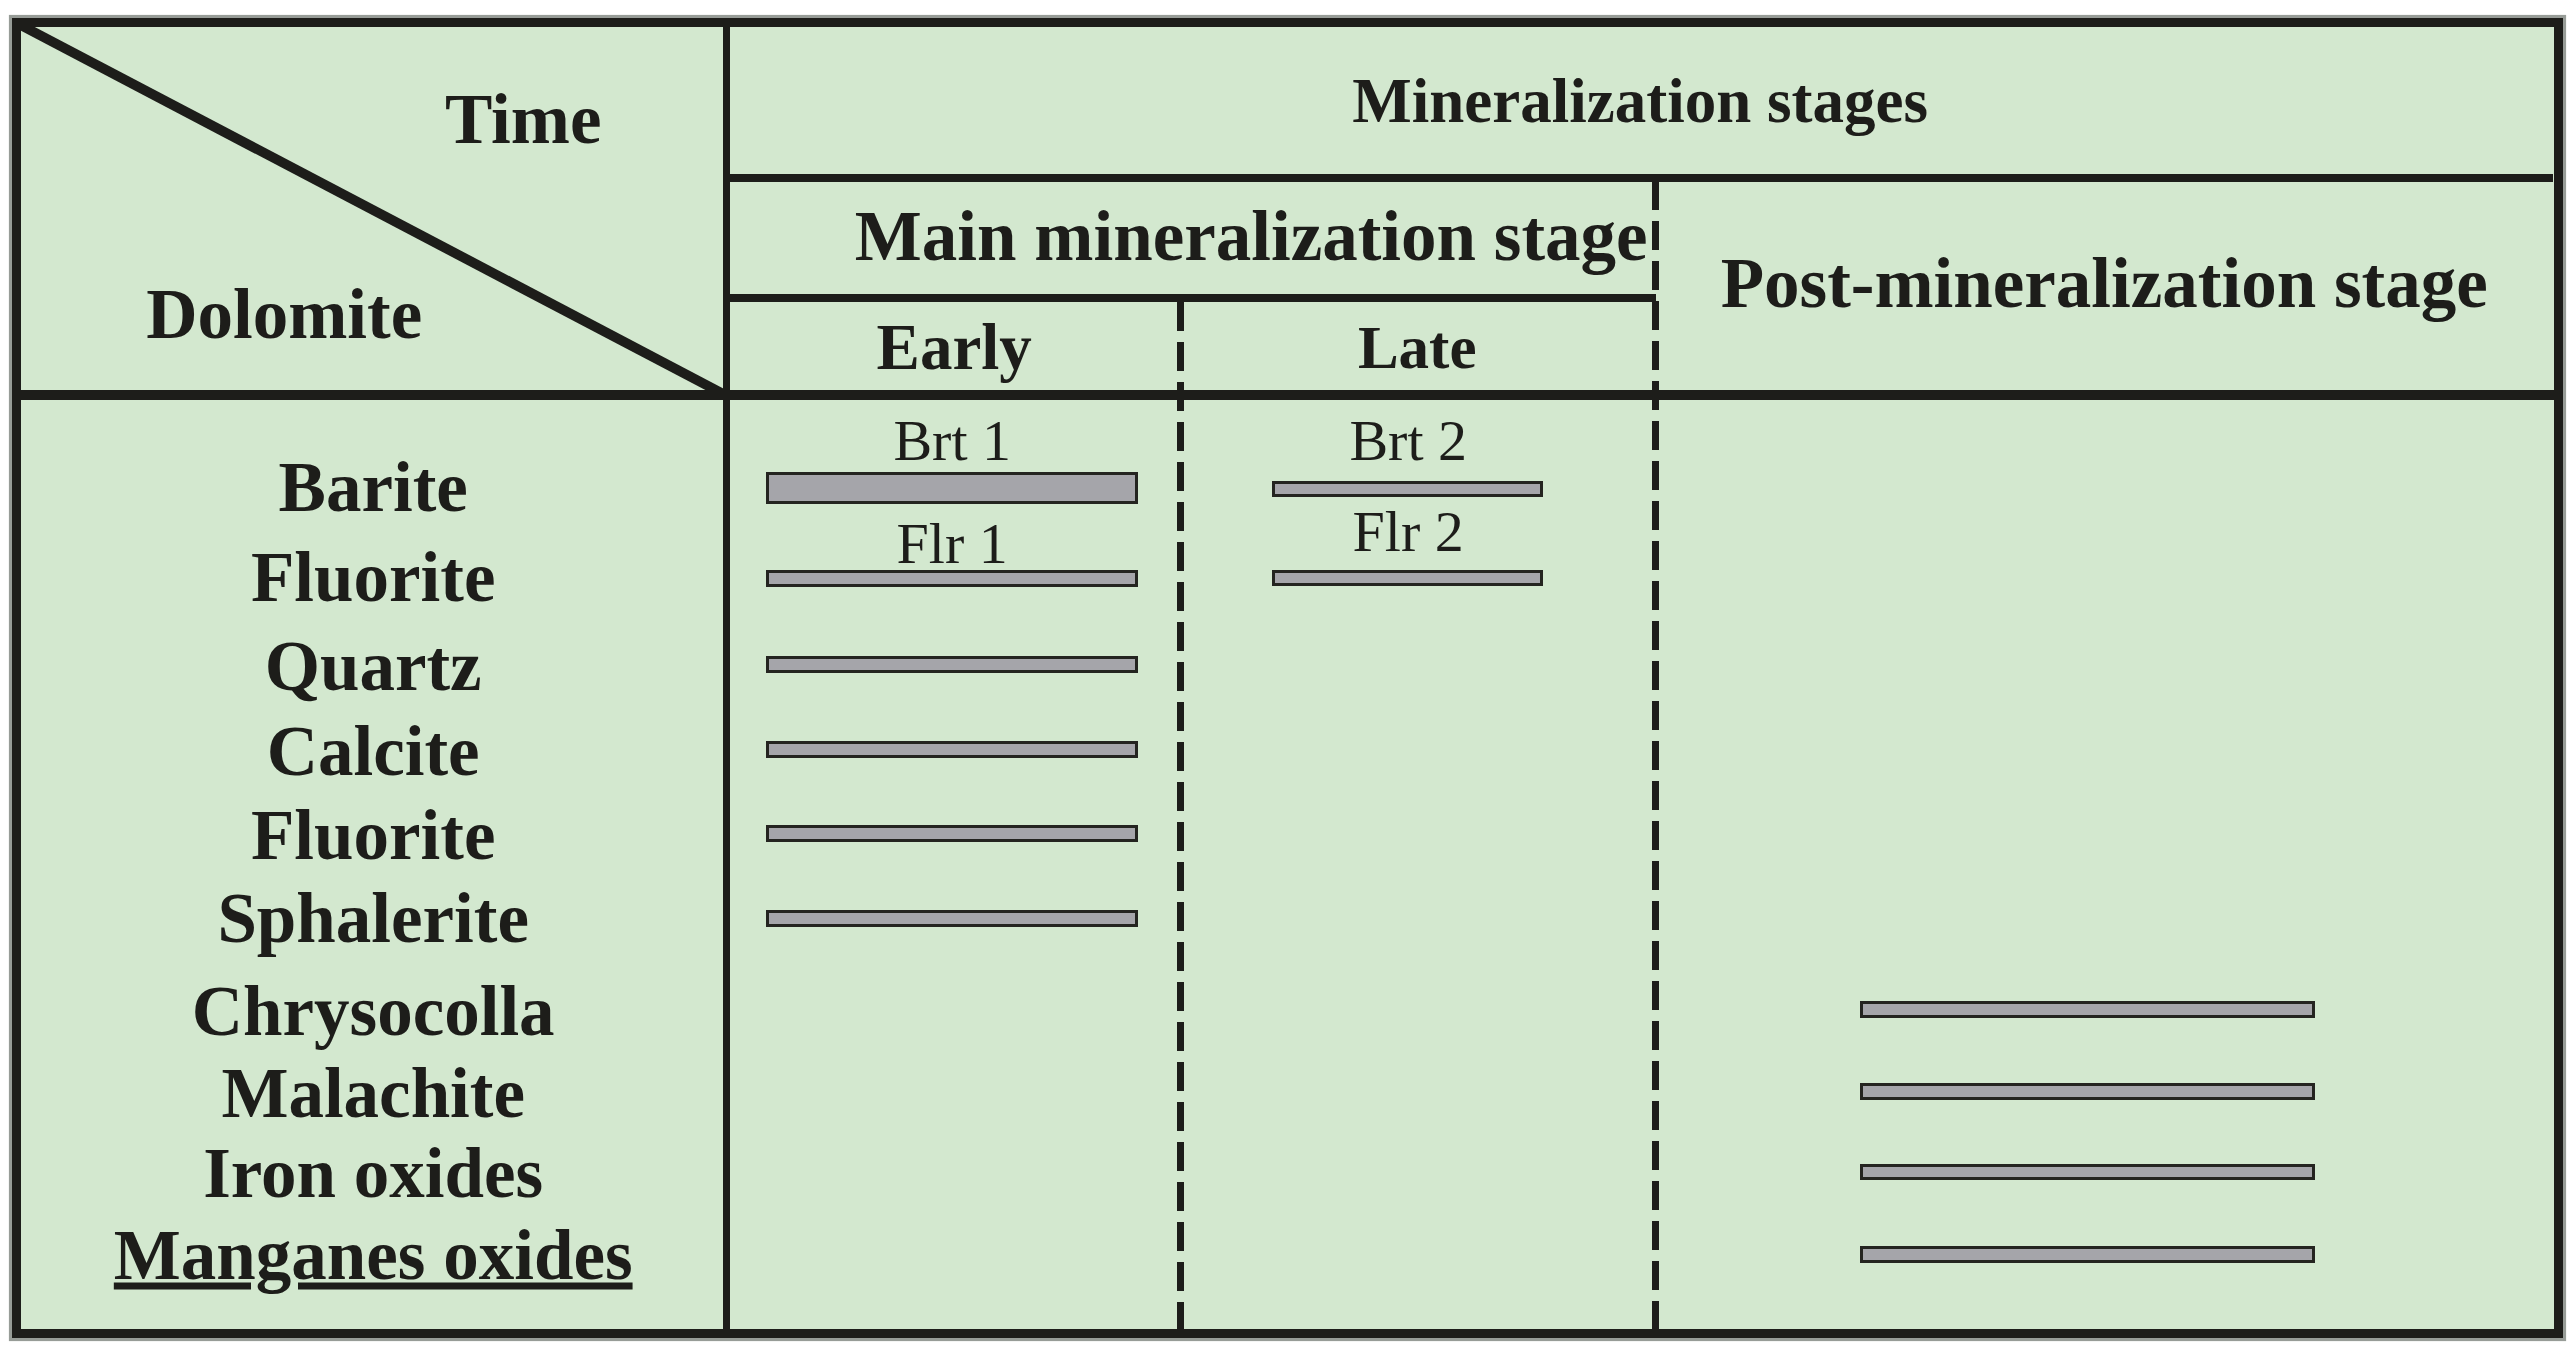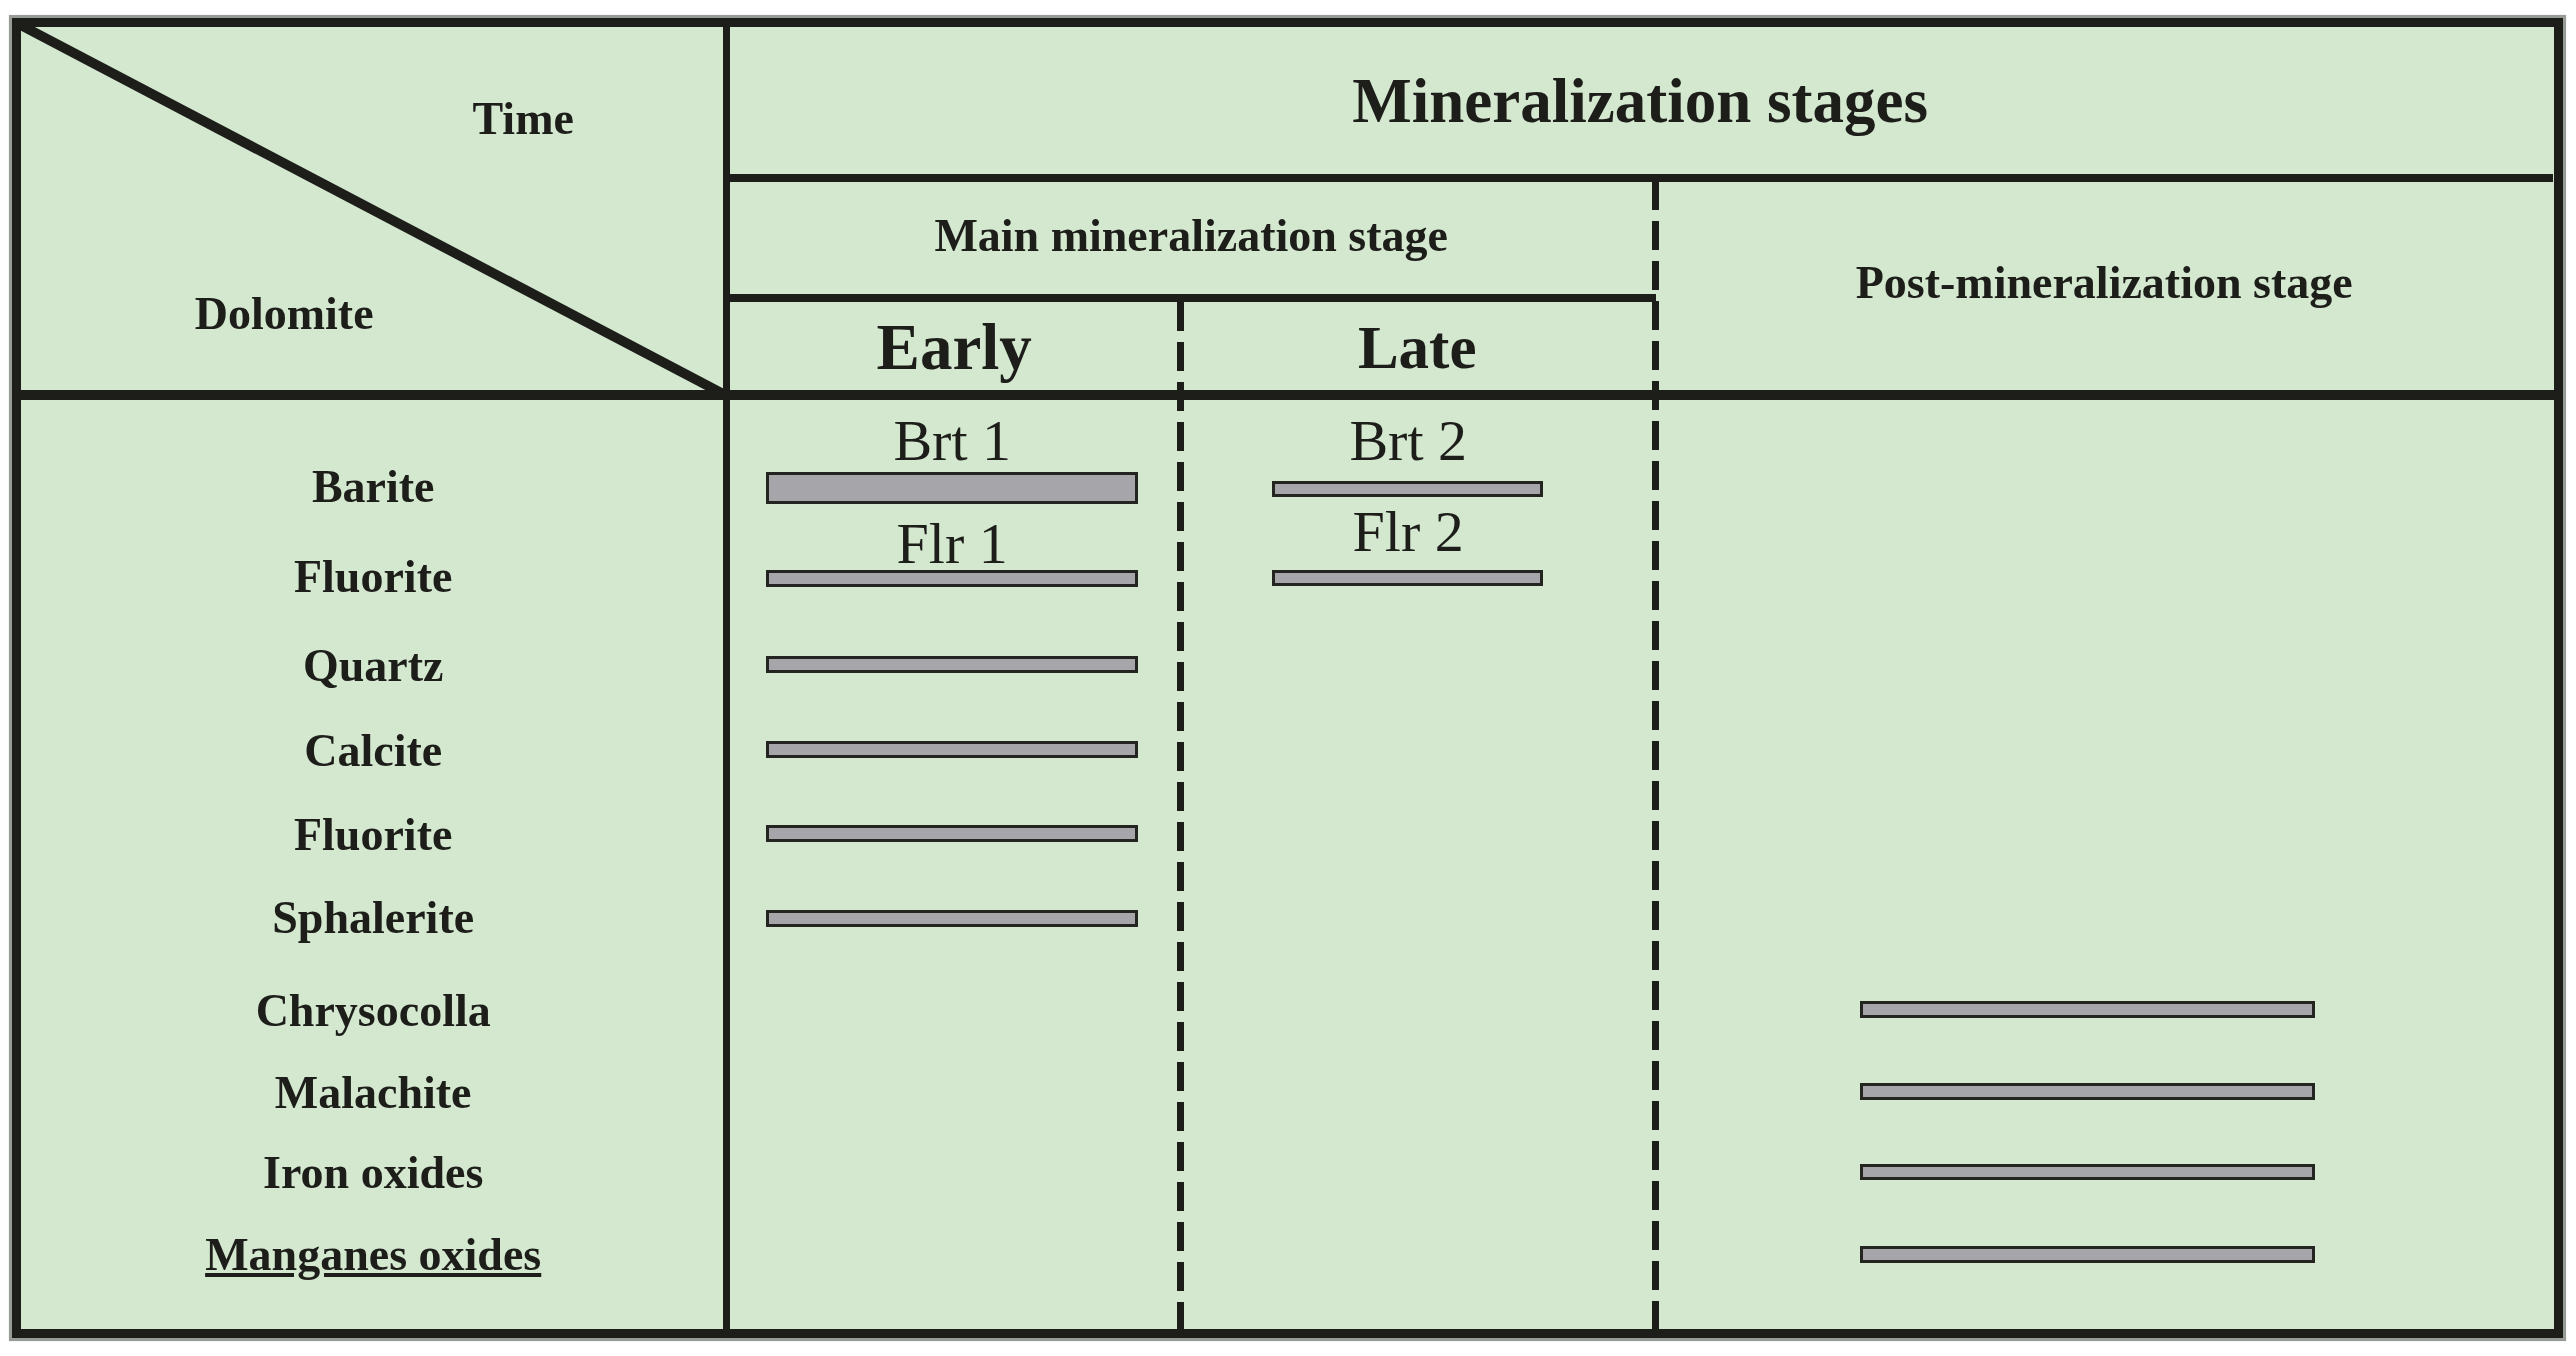--- a/index.html
+++ b/index.html
@@ -35,27 +35,27 @@
   .dash{
     position:absolute;width:7.3px;
     background:repeating-linear-gradient(to bottom,var(--ink) 0 29px,transparent 29px 40px);
   }
   .dash-el{left:1156px;top:275px;height:1027px;}
   .dash-lp{left:1631px;top:154px;height:1148px;}
   .diag{position:absolute;left:0;top:0;width:709px;height:371px;pointer-events:none;}
   
   .lbl{
     position:absolute;transform:translate(-50%,-50%);
-    font-weight:bold;font-size:46px;line-height:1;
+    font-weight:bold;font-size:71px;line-height:1;
     white-space:nowrap;
   }
   .t-time{left:502px;top:92px;}
   .t-minerals{left:263px;top:287px;}
   .t-stages{left:1619px;top:74px;font-size:63px;}
-  .t-main{left:1170px;top:209px;}
+  .t-main{left:1230px;top:209px;}
   .t-post{left:2083px;top:256px;}
   .t-early{left:933px;top:320px;font-size:65px;}
   .t-late{left:1396px;top:320px;font-size:61px;}
   .mineral{left:352px;}
   .m0{top:460px;} .m1{top:550px;} .m2{top:639px;} .m3{top:724px;} .m4{top:808px;}
   .m5{top:891px;} .m6{top:984px;} .m7{top:1066px;} .m8{top:1146px;} .m9{top:1228px;text-decoration:underline;}
   .bar-lbl{
     position:absolute;transform:translate(-50%,-50%);
     font-weight:normal;font-size:58px;line-height:1;white-space:nowrap;
   }

